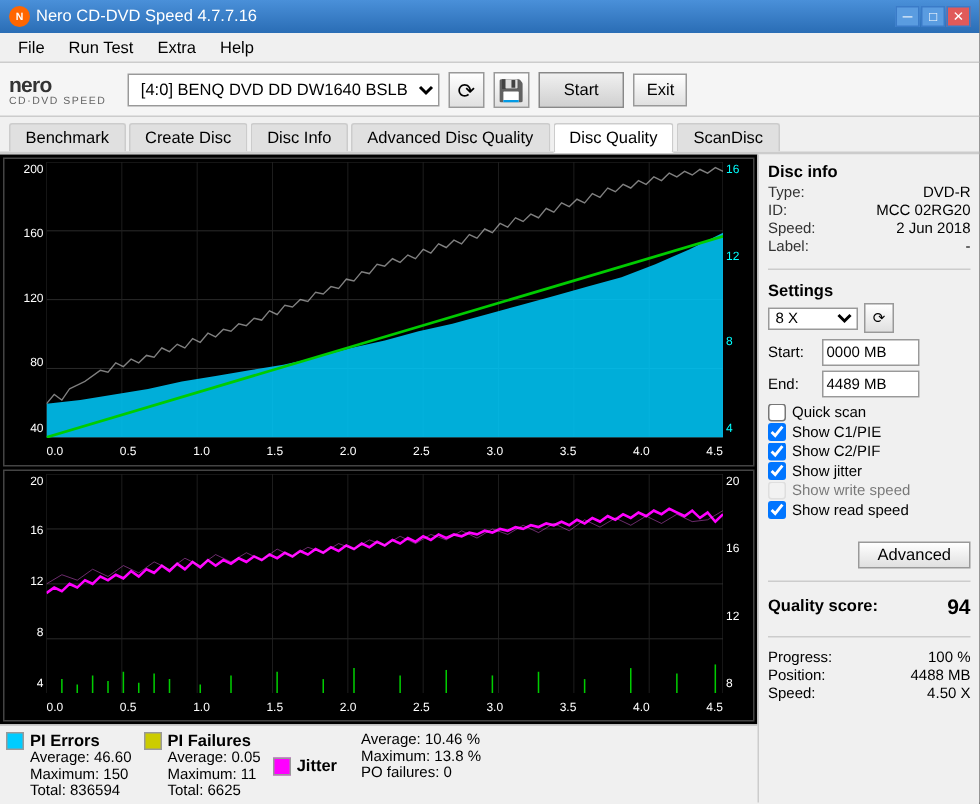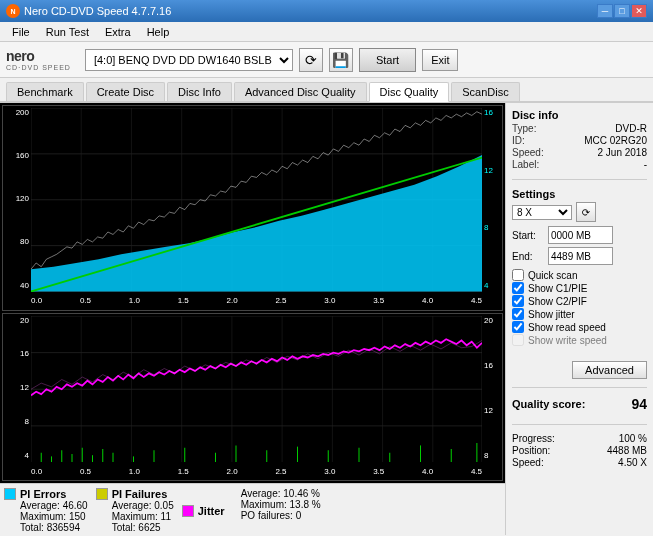--- a/index.html
+++ b/index.html
@@ -332,27 +332,27 @@
         <span>Show C1/PIE</span>
       </div>
       <div class="checkbox-row">
         <input type="checkbox" checked="" style="">
         <span>Show C2/PIF</span>
       </div>
       <div class="checkbox-row">
         <input type="checkbox" checked="" style="">
         <span>Show jitter</span>
       </div>
-      <div class="checkbox-row">
-        <input type="checkbox" checked="" style="">
-        <span>Show read speed</span>
-      </div>
       <div class="checkbox-row" style="opacity:0.5;">
         <input type="checkbox" disabled="" style="">
         <span>Show write speed</span>
+      </div>
+      <div class="checkbox-row">
+        <input type="checkbox" checked="" style="">
+        <span>Show read speed</span>
       </div>
       <div style="display:flex;justify-content:flex-end;margin-top:13px;">
         <button class="advanced-btn">Advanced</button>
       </div>
     </div>
 
     <div class="divider"></div>
 
     <div style="display:flex;justify-content:space-between;align-items:center;margin-bottom:4px;">
       <span style="font-size:11px;font-weight:bold;">Quality score:</span>

